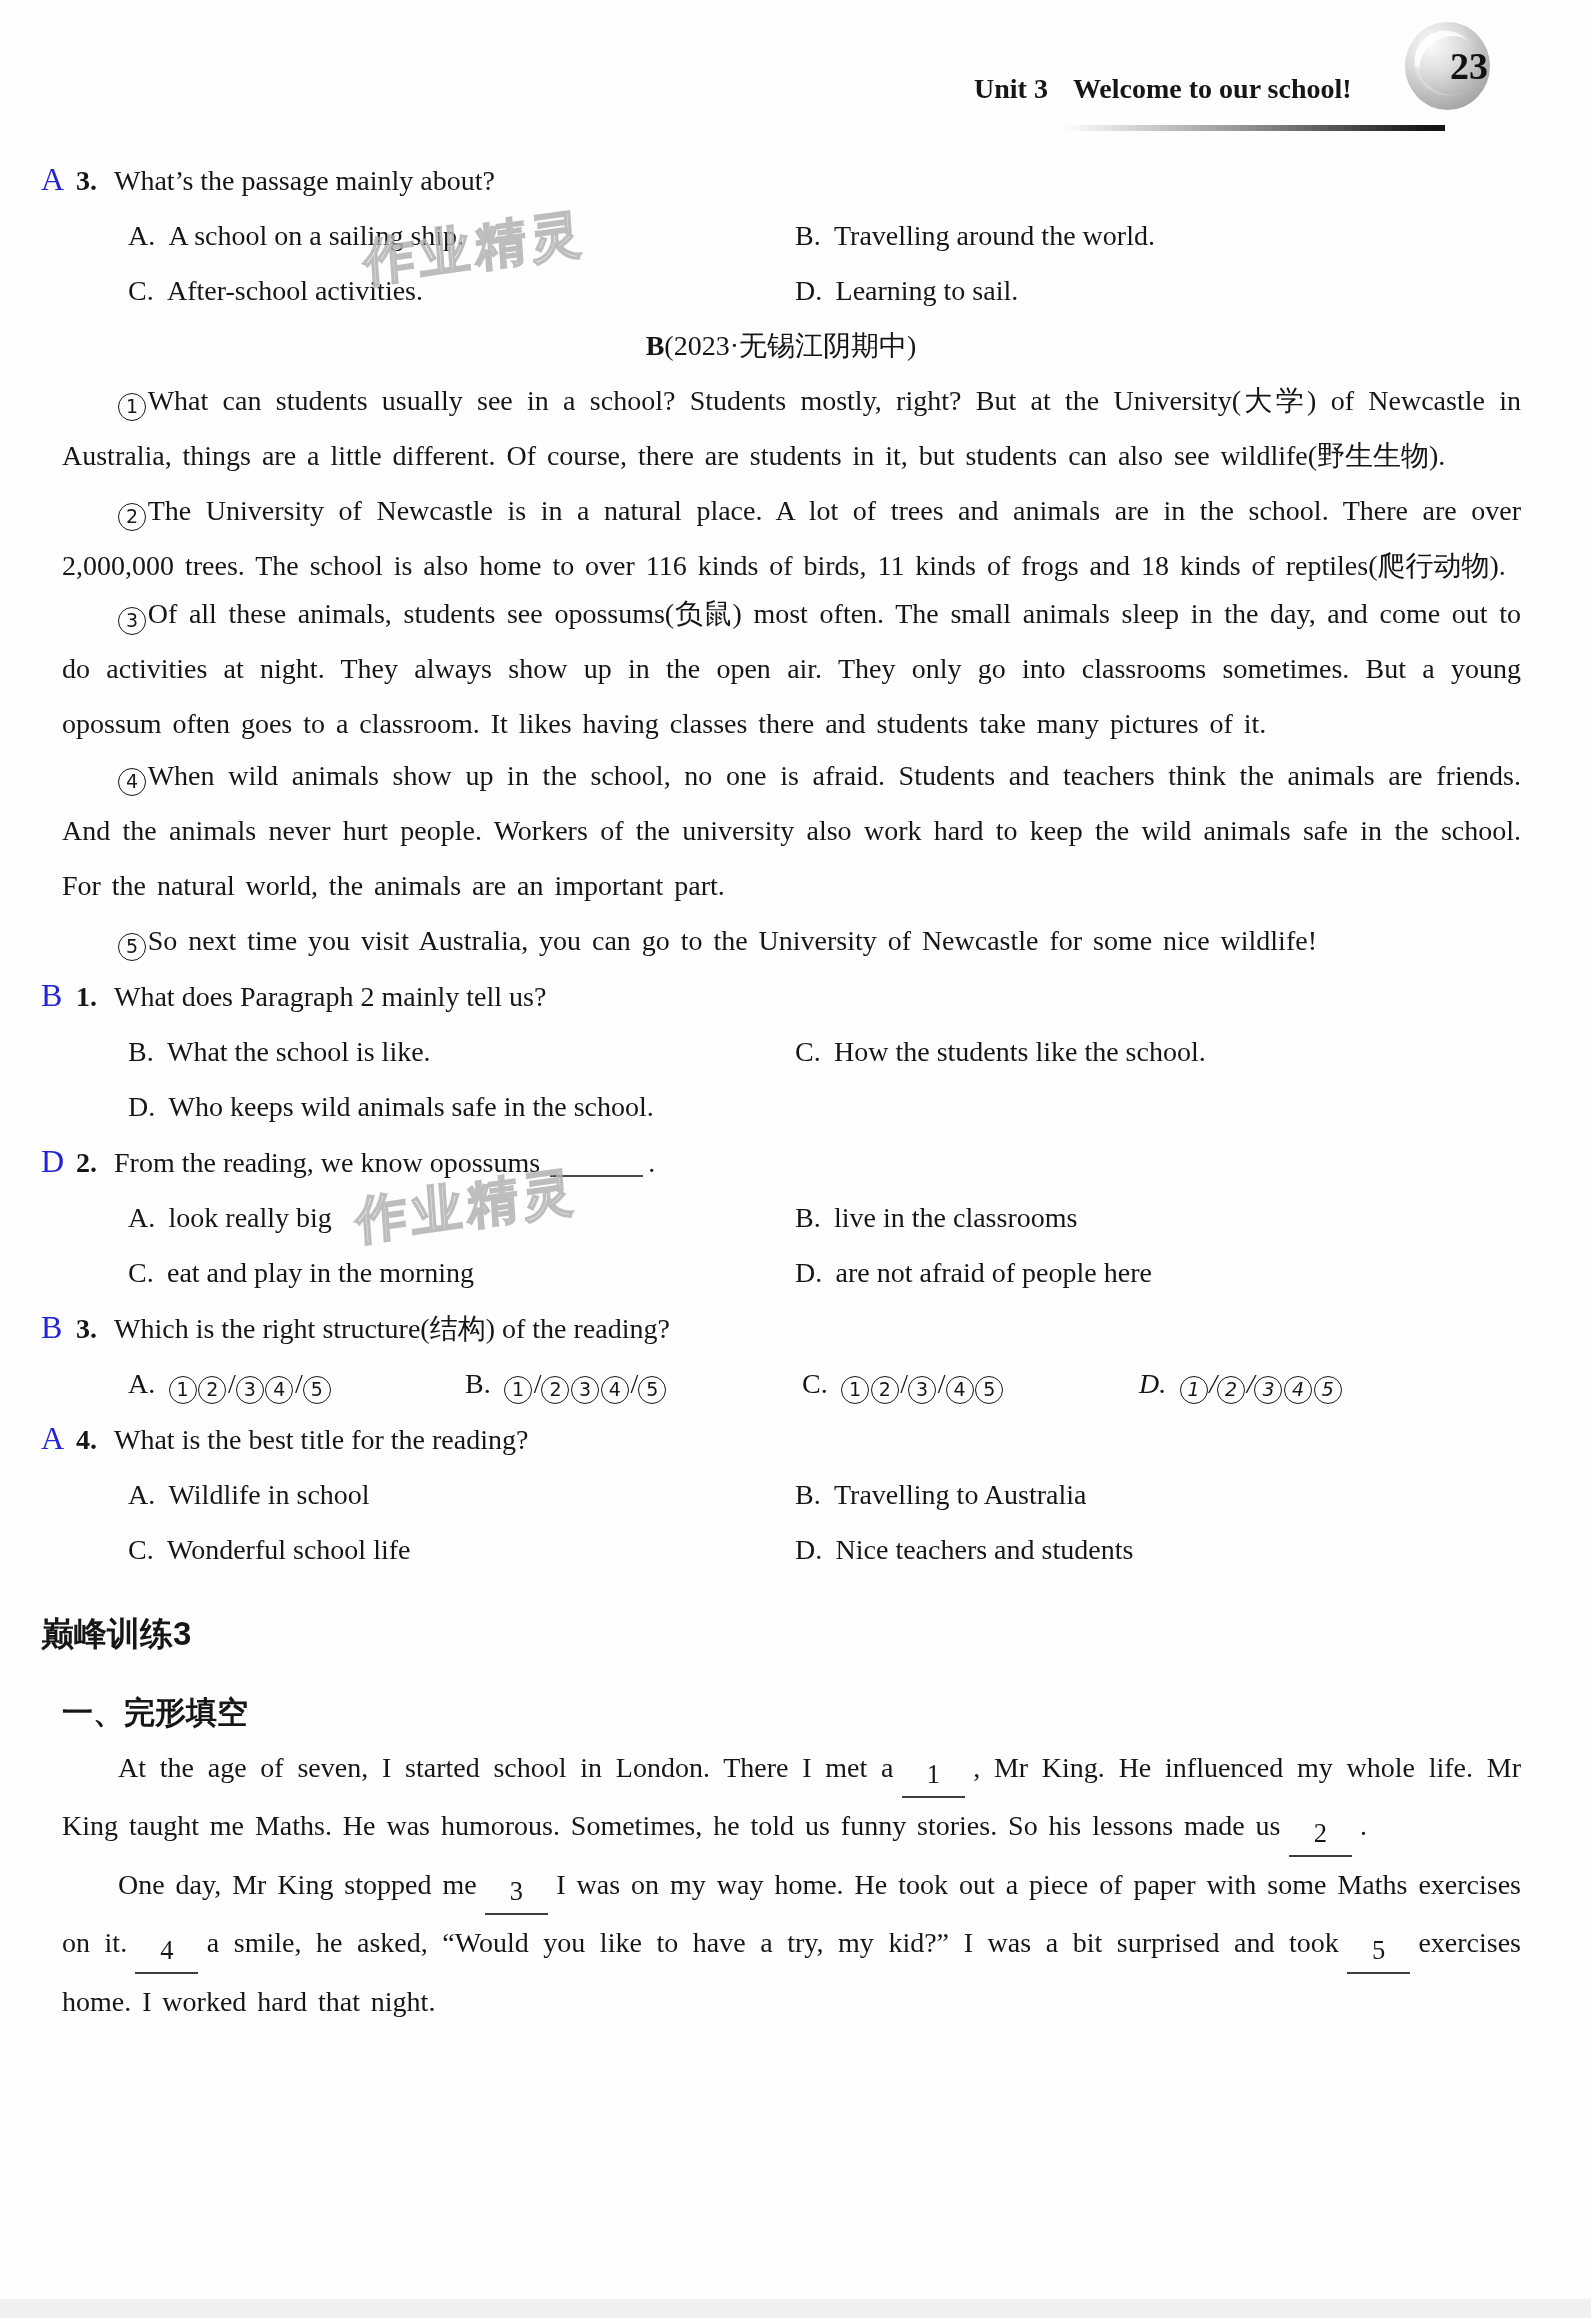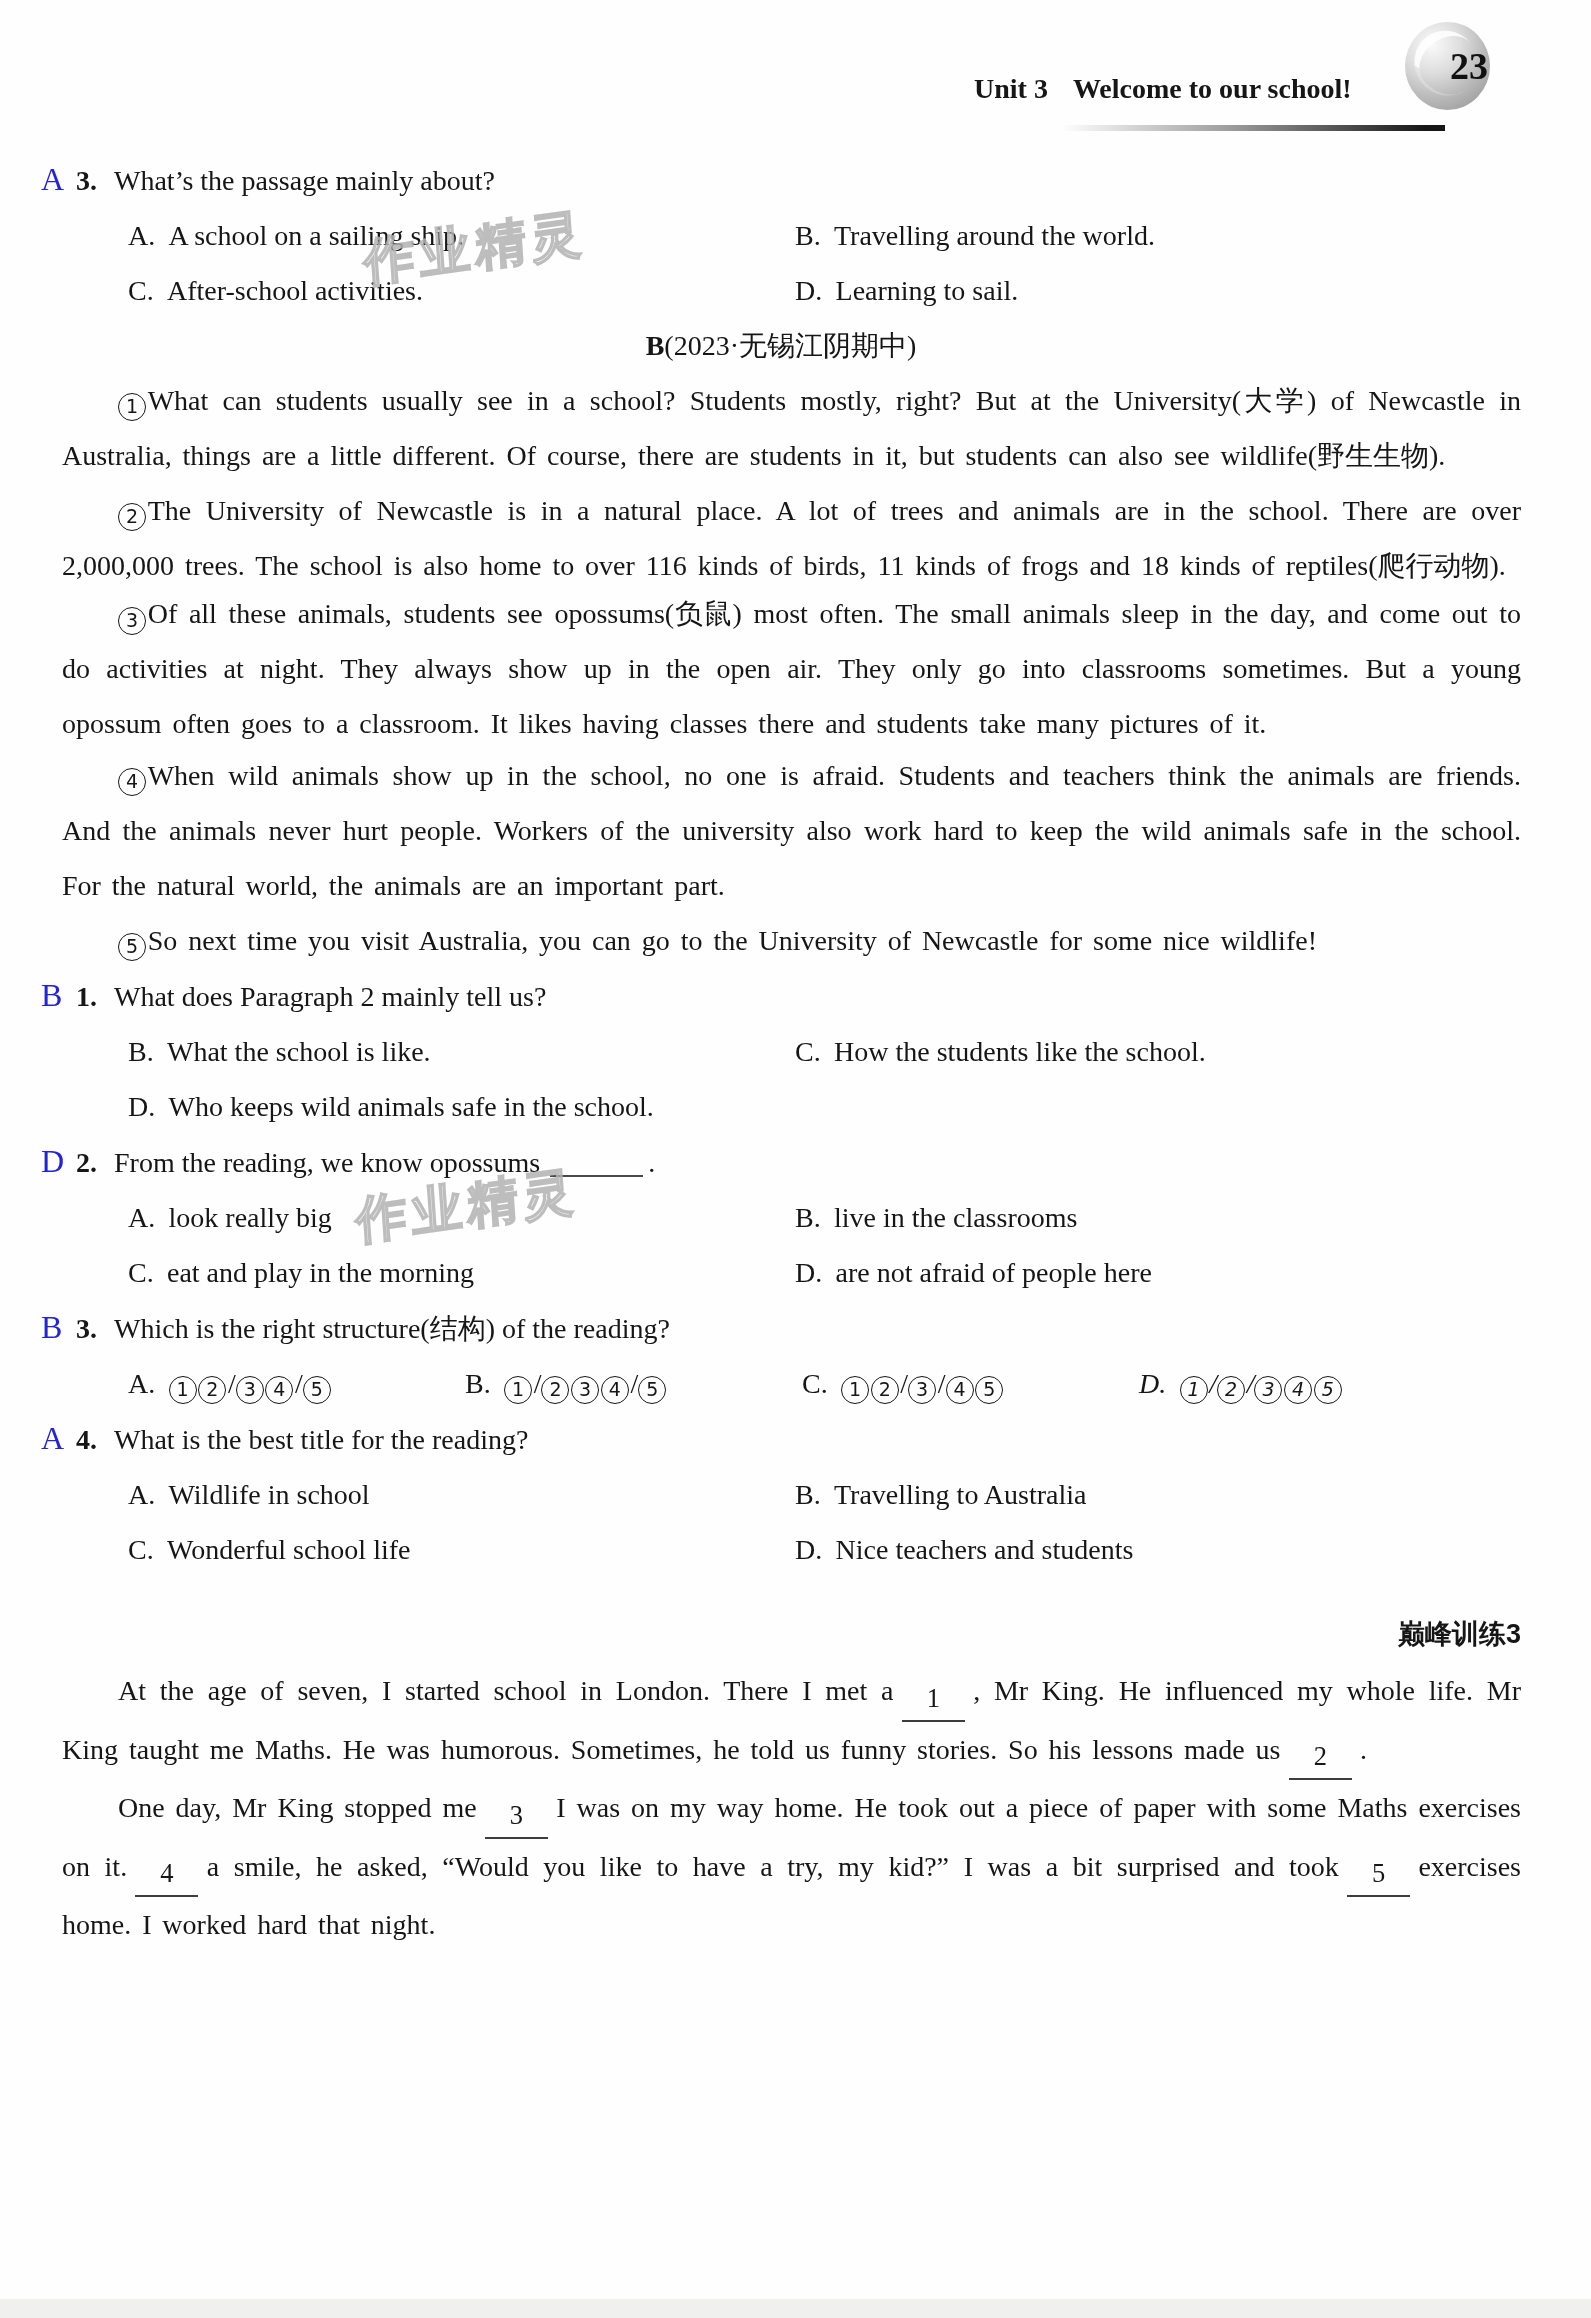--- a/index.html
+++ b/index.html
@@ -96,21 +96,21 @@
     margin:0 5px 0 10px;vertical-align:-5px;
   }
   .blank{
     display:inline-block;min-width:63px;text-align:center;
     border-bottom:2.5px solid #3d3d3d;
     line-height:36px;height:40px;vertical-align:-6.6px;
     margin:0 8.3px;font-size:26.5px;text-indent:0;
   }
   .training-title{
     margin-top:28px;height:58px;line-height:58px;
-    text-align:right;font-weight:bold;font-size:27px;
+    text-align:left;font-weight:bold;font-size:33px;
     font-family:"Liberation Sans","DejaVu Sans",sans-serif;
   }
   .sub-head{
     margin-top:21.5px;margin-left:21px;height:55px;
     font-weight:bold;font-size:31px;
     font-family:"Liberation Sans","DejaVu Sans",sans-serif;
   }
   .footer-strip{
     position:absolute;left:0;right:0;bottom:0;height:20px;
     background:#f0f0ef;
@@ -186,20 +186,21 @@
       <span class="ans">A</span><span class="qnum">4.</span><span class="qtext">What is the best title for the reading?</span>
     </div>
     <div class="opts2">
       <div class="opt"><span class="olabel">A.</span><span>Wildlife in school</span></div>
       <div class="opt"><span class="olabel">B.</span><span>Travelling to Australia</span></div>
       <div class="opt"><span class="olabel">C.</span><span>Wonderful school life</span></div>
       <div class="opt"><span class="olabel">D.</span><span>Nice teachers and students</span></div>
     </div>
 
     <div class="training-title">巅峰训练3</div>
+    <div class="sub-head">一、完形填空</div>
 
     <p class="para cloze"><span>At the age of seven, I started school in London. There I met a</span><span class="blank">1</span><span>, Mr King. He influenced my whole life. Mr King taught me Maths. He was humorous. Sometimes, he told us funny stories. So his lessons made us</span><span class="blank">2</span><span>.</span></p>
 
     <p class="para cloze"><span>One day, Mr King stopped me</span><span class="blank">3</span><span>I was on my way home. He took out a piece of paper with some Maths exercises on it.</span><span class="blank">4</span><span>a smile, he asked, “Would you like to have a try, my kid?” I was a bit surprised and took</span><span class="blank">5</span><span>exercises home. I worked hard that night.</span></p>
 
   </div>
 
   <div class="footer-strip"></div>
 </div>
 

